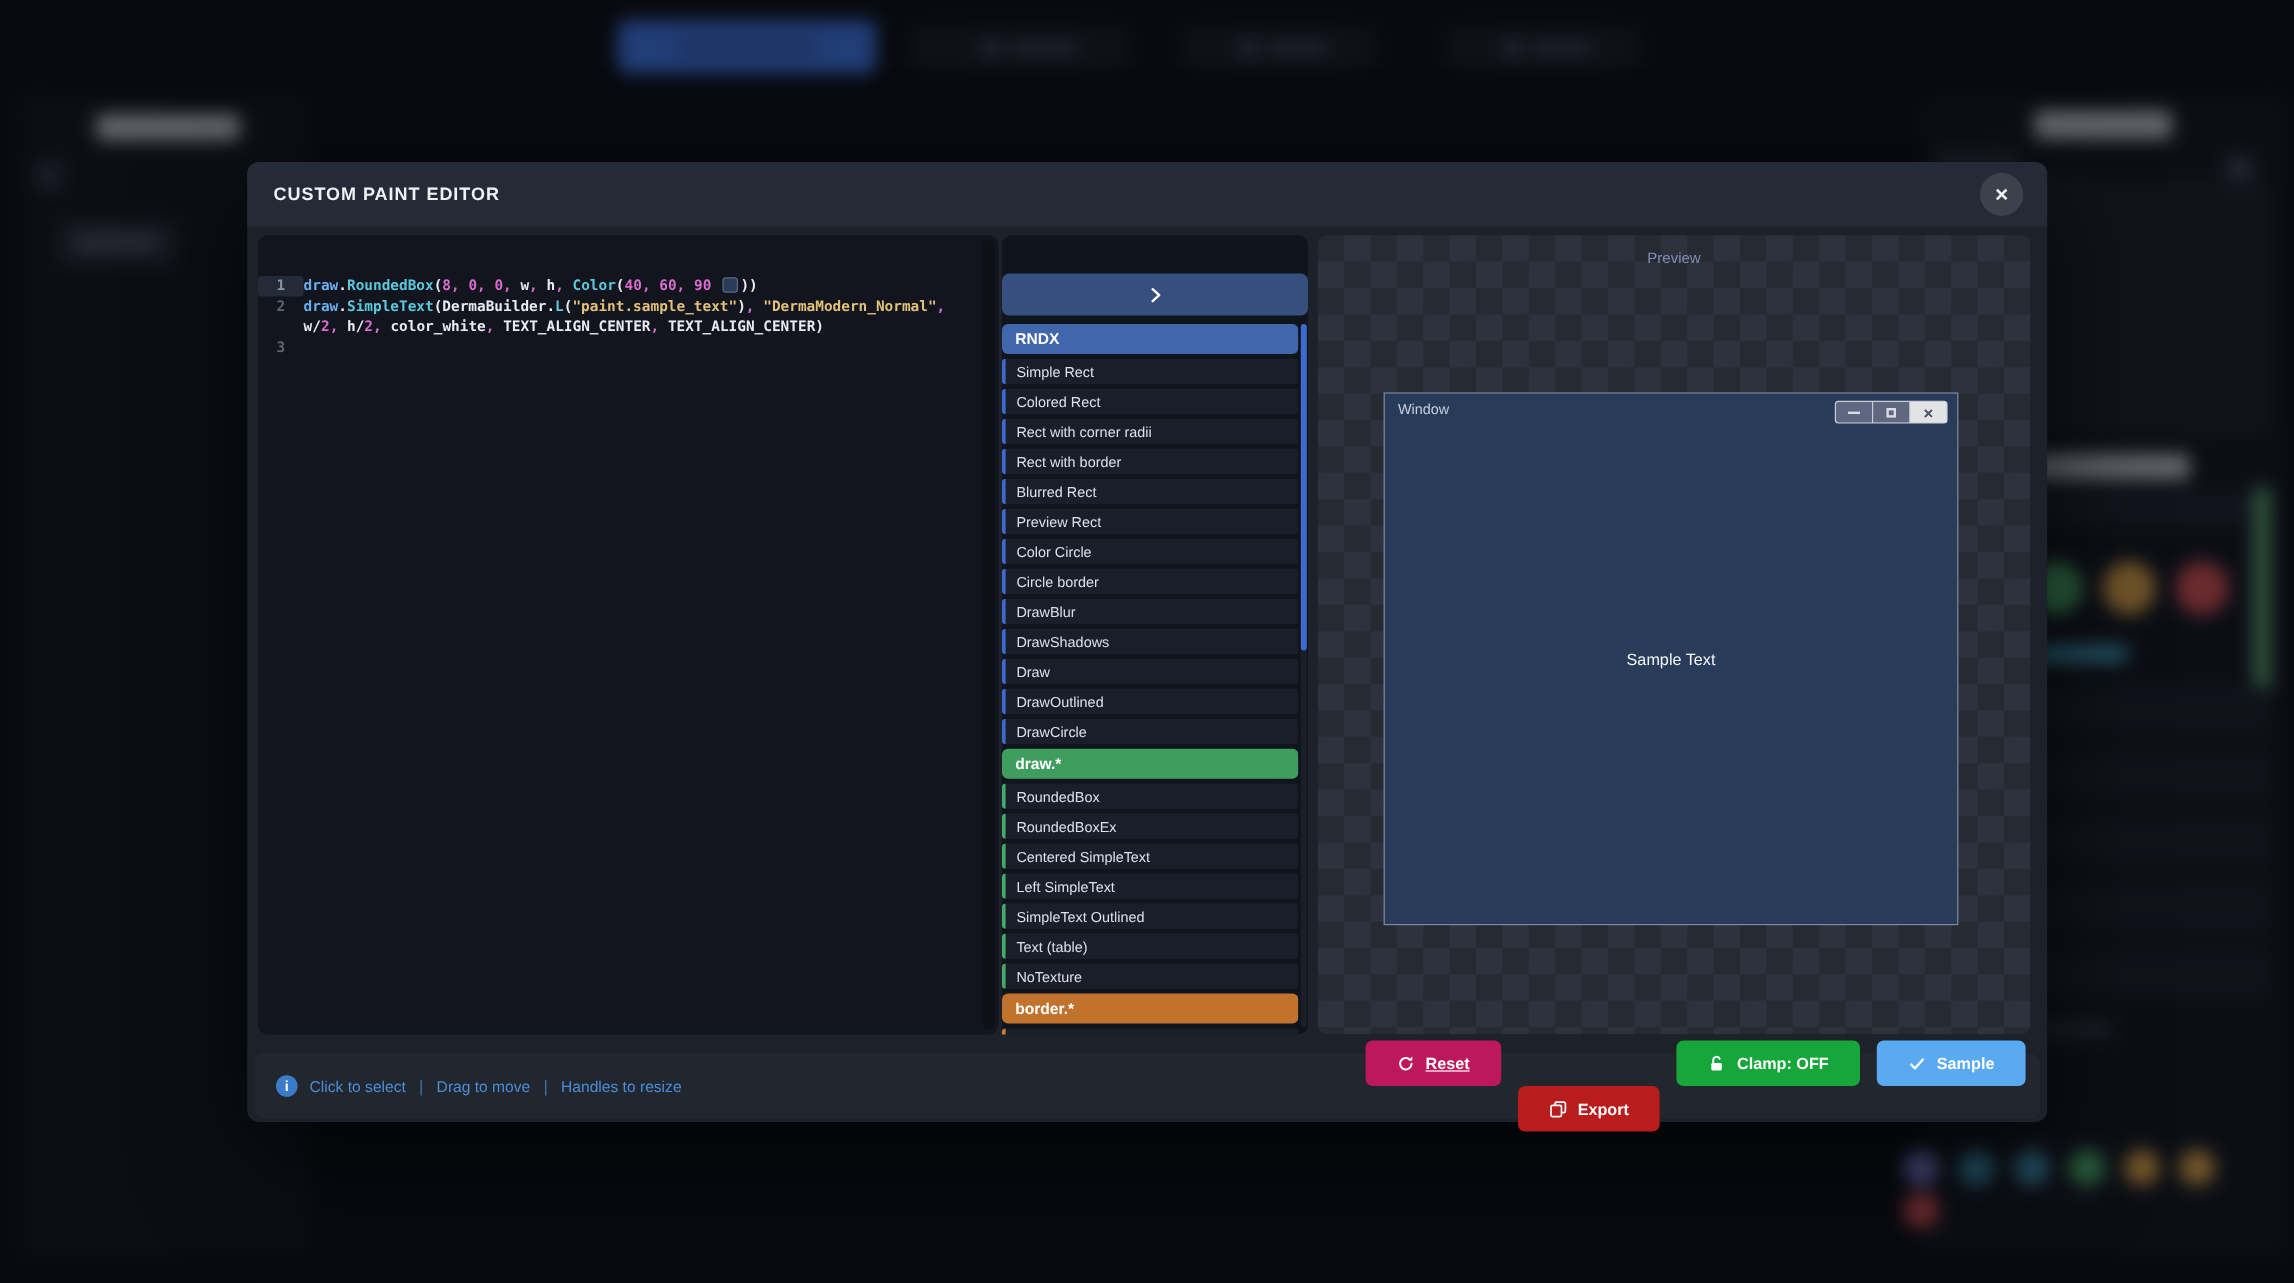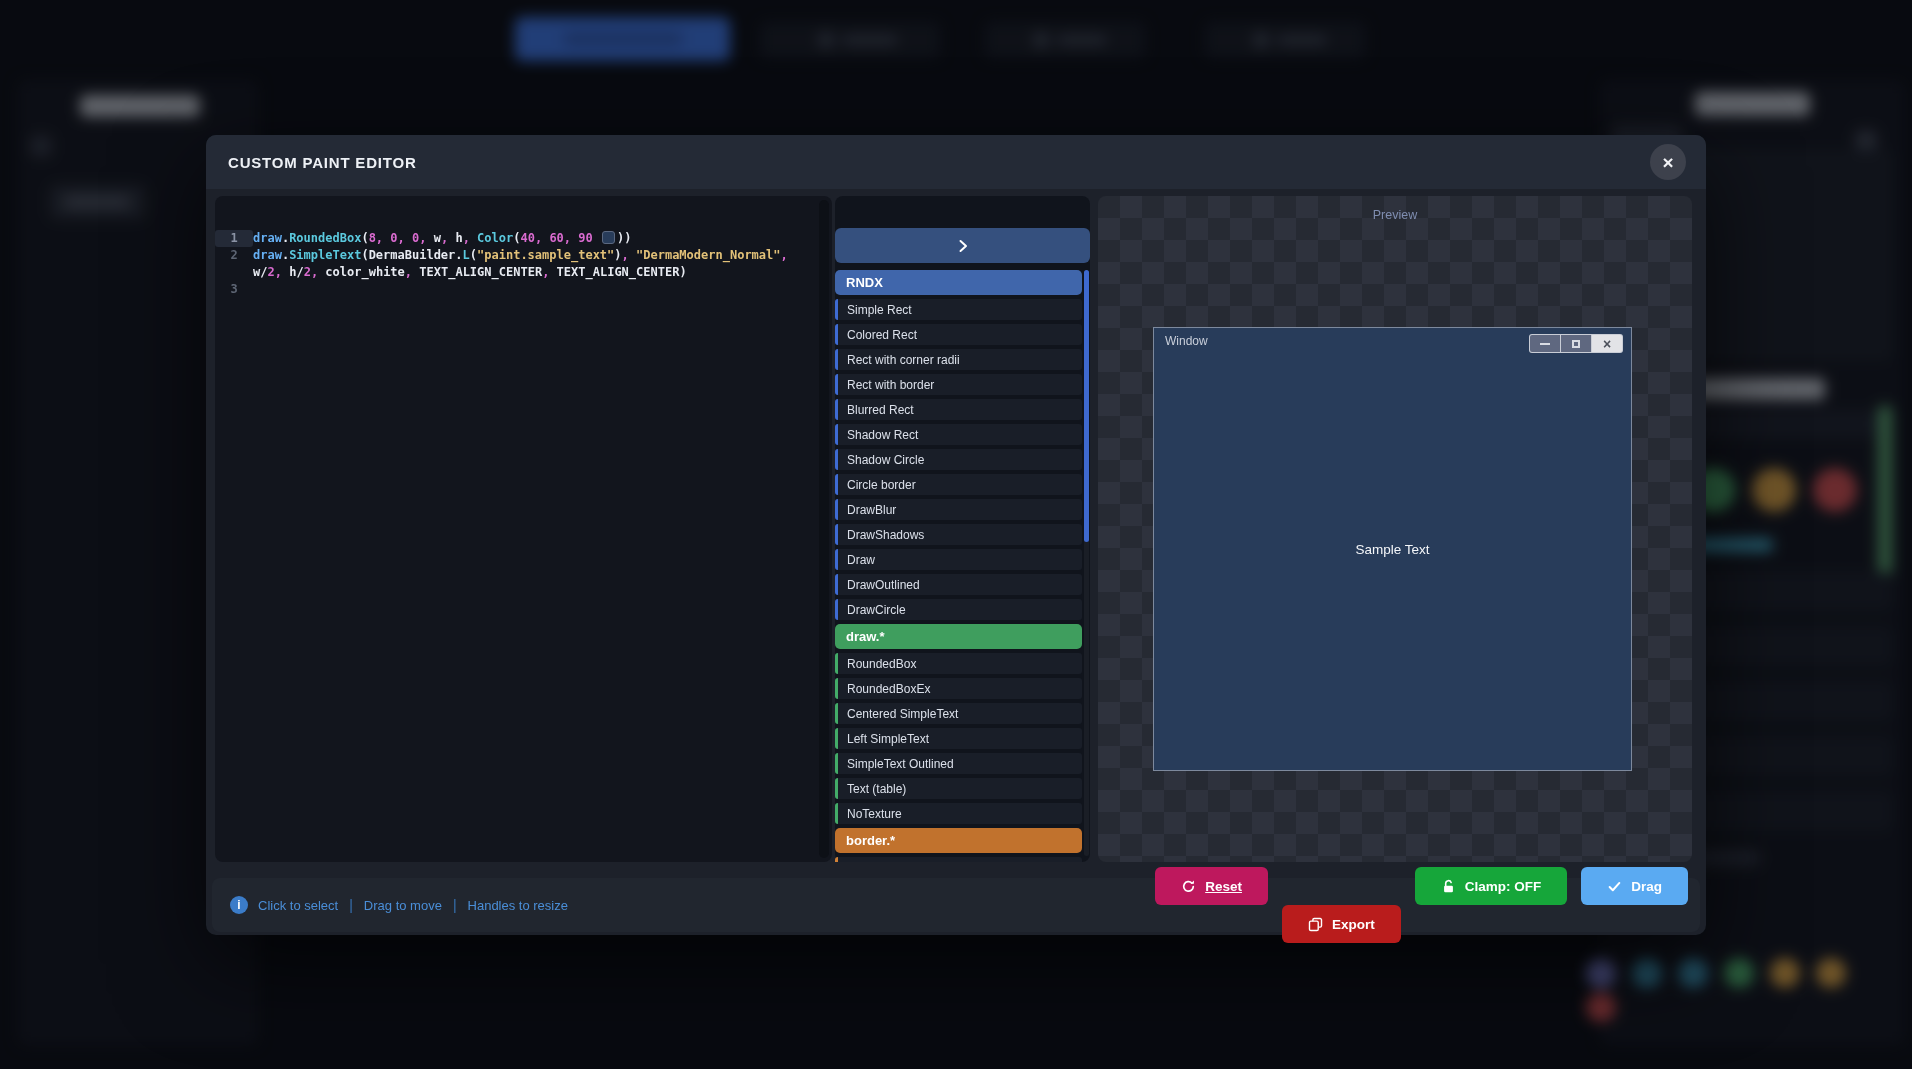--- a/index.html
+++ b/index.html
@@ -191,25 +191,25 @@
           <div class="lib-item">
             <span class="lib-stripe" style="background: rgb(62, 107, 211);"></span>
             <span class="lib-item-label">Rect with border</span>
           </div>
           <div class="lib-item">
             <span class="lib-stripe" style="background: rgb(62, 107, 211);"></span>
             <span class="lib-item-label">Blurred Rect</span>
           </div>
           <div class="lib-item">
             <span class="lib-stripe" style="background: rgb(62, 107, 211);"></span>
-            <span class="lib-item-label">Shadow Rect</span>
-          </div>
-          <div class="lib-item">
-            <span class="lib-stripe" style="background: rgb(62, 107, 211);"></span>
-            <span class="lib-item-label">Shadow Circle</span>
+            <span class="lib-item-label">Preview Rect</span>
+          </div>
+          <div class="lib-item">
+            <span class="lib-stripe" style="background: rgb(62, 107, 211);"></span>
+            <span class="lib-item-label">Color Circle</span>
           </div>
           <div class="lib-item">
             <span class="lib-stripe" style="background: rgb(62, 107, 211);"></span>
             <span class="lib-item-label">Circle border</span>
           </div>
           <div class="lib-item">
             <span class="lib-stripe" style="background: rgb(62, 107, 211);"></span>
             <span class="lib-item-label">DrawBlur</span>
           </div>
           <div class="lib-item">
@@ -325,18 +325,18 @@
               </svg>
             </span>
             <span class="fbtn-label">Clamp: OFF</span>
           </button>
           <button class="fbtn" style="background: rgb(90, 170, 242);">
             <span class="fbtn-icon" style="display: flex;">
               <svg viewBox="0 0 16 16">
                 <path d="M2.8 8.6l3.4 3.4 7-7.8" fill="none" stroke="#fff" stroke-width="2.1" stroke-linecap="round" stroke-linejoin="round"></path>
               </svg>
             </span>
-            <span class="fbtn-label">Drag</span>
+            <span class="fbtn-label">Sample</span>
           </button>
         </div>
     </div>
   </div>
 </div>
 
 </body></html>

